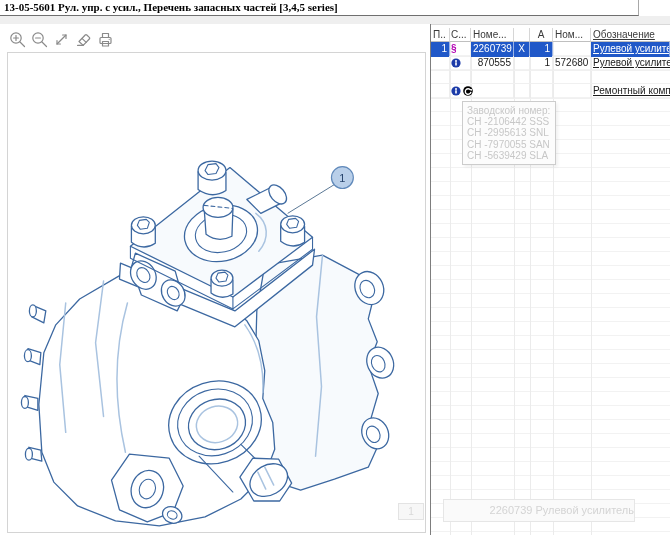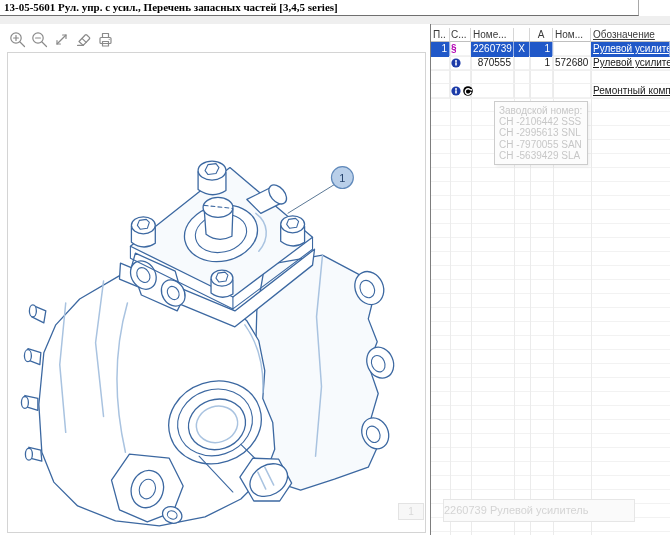--- a/index.html
+++ b/index.html
@@ -67,33 +67,33 @@
   .sym-section{color:var(--sym);font-weight:bold;font-size:10px;}
   .rowicons{display:inline-flex;gap:2px;align-items:center;height:14px;vertical-align:top;}
   .ic-info{fill:var(--info);}
 
   
   .factory-tip{
     position:absolute;left:31px;top:76px;width:84px;z-index:3;
     background:#fcfcfc;border:1px solid #cccccc;
     box-shadow:2px 2px 3px rgba(0,0,0,.06);
     font-size:10px;line-height:11.2px;color:#c7c7c7;
-    padding:3px 4px;white-space:nowrap;margin-left:32px;
+    padding:3px 4px;white-space:nowrap;
   }
 
   
   .ghost-badge{
     position:absolute;left:398px;top:503px;width:26px;height:17px;z-index:5;
     background:#f7f7f7;border:1px solid #e3e3e3;box-sizing:border-box;
     color:#d9d9d9;font-size:10px;line-height:15px;text-align:center;
   }
   .ghost-label{
     position:absolute;left:443px;top:499px;width:192px;height:23px;z-index:5;
     background:#fafafa;border:1px solid #e6e6e6;box-sizing:border-box;
-    color:#d4d4d4;font-size:11px;line-height:21px;text-align:left;
+    color:#d4d4d4;font-size:11px;line-height:21px;text-align:right;
     white-space:nowrap;overflow:hidden;
   }
 </style>
 </head>
 <body>
 
 <div class="titlebar">13-05-5601 Рул. упр. с усил., Перечень запасных частей [3,4,5 series]</div>
 <div class="topgap"></div>
 
 <div class="left-panel">

